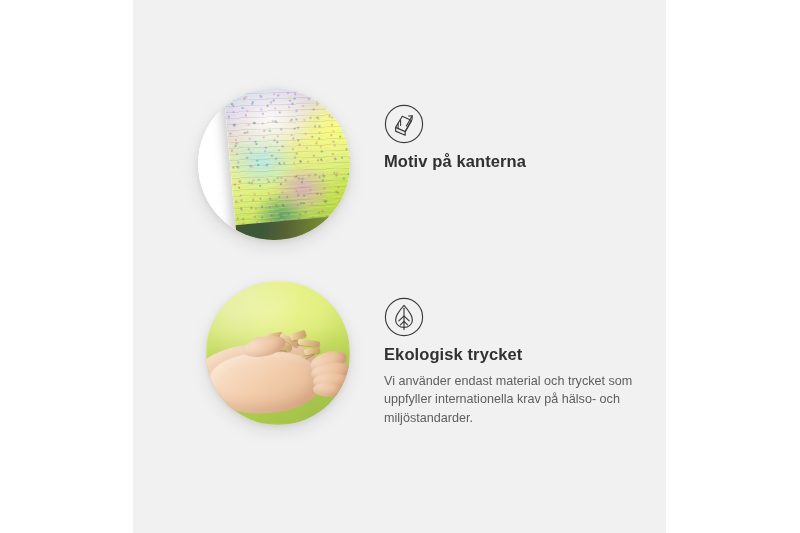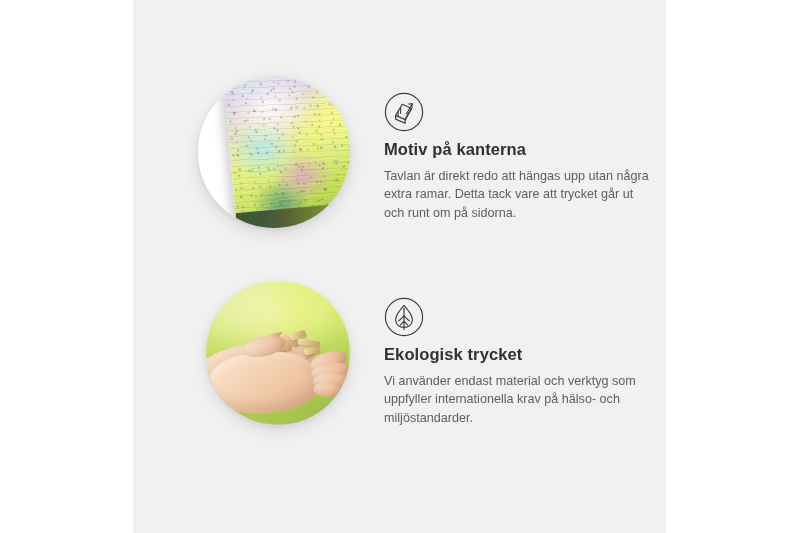--- a/index.html
+++ b/index.html
@@ -33,21 +33,21 @@
     height: 533px;
     background: #f1f1f1;
   }
 
   
   .feature {
     position: absolute;
     left: 0;
     width: 533px;
   }
-  #feature-1 { top: 68px;  height: 175px; }
+  #feature-1 { top: 80px;  height: 175px; }
   #feature-2 { top: 273px; height: 175px; }
 
   
   .media {
     position: absolute;
     border-radius: 50%;
     overflow: hidden;
   }
 
   #media-1 {
@@ -278,21 +278,20 @@
           <path d="M11.6 23.4 L11.6 27.1 L21.2 31.2 L21.2 27.6" stroke="#3a3c39" stroke-width="1.15" stroke-linejoin="round"></path>
           <path d="M21.2 27.6 L27.6 16.4" stroke="#3a3c39" stroke-width="1.15"></path>
           <path d="M14.1 19.2 L14.1 24.8 M16.6 15.9 L16.6 21.4" stroke="#3a3c39" stroke-width="1.05" stroke-linecap="round"></path>
           <path d="M22.4 22.0 L27.9 12.3" stroke="#3a3c39" stroke-width="1.15" stroke-linecap="round"></path>
           <path d="M24.6 12.0 L28.3 11.7 L28.0 15.4" stroke="#3a3c39" stroke-width="1.15" stroke-linecap="round" stroke-linejoin="round"></path>
         </svg>
       </div>
 
       <div class="text-block" id="text-1">
         <div class="feature-title">Motiv på kanterna</div>
-        <div class="feature-desc">Tavlan är direkt redo att hängas upp utan några extra ramar. Detta tack vare att trycket går ut och runt om på sidorna.</div>
       </div>
 
     </div>
 
     <div class="feature" id="feature-2">
 
       <div class="media" id="media-2">
         <div class="media-inner">
           <div class="eco-scene">
             <div class="eco-bg"></div>
@@ -331,19 +330,19 @@
           <path d="M20 8.4 C25.6 14.6 28.4 19.1 28.4 23.1 C28.4 27.3 24.6 30.4 20 30.4
                    C15.4 30.4 11.6 27.3 11.6 23.1 C11.6 19.1 14.4 14.6 20 8.4 Z" stroke="#3a3c39" stroke-width="1.15" stroke-linejoin="round"></path>
           <path d="M20 11.2 L20 32.6" stroke="#3a3c39" stroke-width="1.15" stroke-linecap="round"></path>
           <path d="M20 19.0 L14.8 23.9 M20 19.0 L25.2 23.9" stroke="#3a3c39" stroke-width="1.15" stroke-linecap="round"></path>
           <path d="M20 24.4 L16.4 27.8 M20 24.4 L23.6 27.8" stroke="#3a3c39" stroke-width="1.15" stroke-linecap="round"></path>
         </svg>
       </div>
 
       <div class="text-block" id="text-2">
         <div class="feature-title">Ekologisk trycket</div>
-        <div class="feature-desc">Vi använder endast material och verktyg som uppfyller internationella krav på hälso- och miljöstandarder.</div>
+        <div class="feature-desc">Vi använder endast material och trycket som uppfyller internationella krav på hälso- och miljöstandarder.</div>
       </div>
 
     </div>
 
   </div>
 </div>
 
 </body></html>

